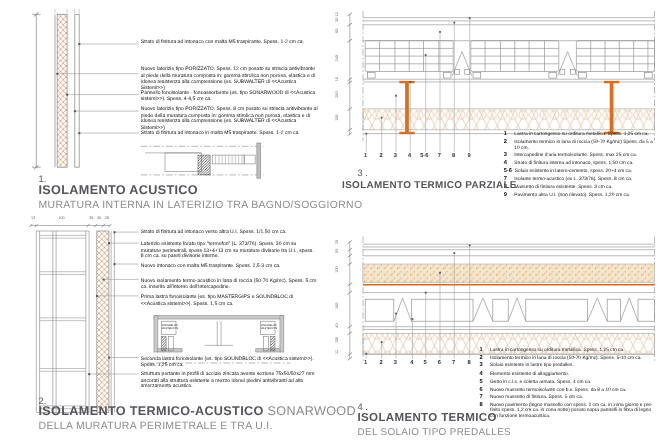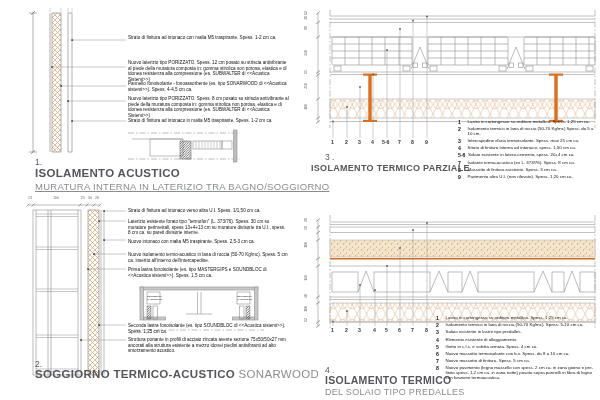--- a/index.html
+++ b/index.html
@@ -7,21 +7,21 @@
         font-family:"Liberation Sans", sans-serif;color:#111;}
   .abs{position:absolute;}
   svg{position:absolute;overflow:visible;}
   .anno{position:absolute;font-size:4.6px;line-height:1.22;color:#101010;width:163px;}
   .anno-w{width:160px;}
   .dnum{position:absolute;font-size:8.5px;color:#55565a;}
   .dtitle{position:absolute;font-weight:bold;color:#55565a;letter-spacing:.3px;white-space:nowrap;}
   .t11{font-size:11.5px;text-align:right;} .t10{font-size:10.5px;} .t9{font-size:9px;}
   .dtitle .light{font-weight:normal;color:#8a8c8e;}
   .dsub{position:absolute;color:#8a8c8e;letter-spacing:.3px;white-space:nowrap;}
-  .s95{font-size:9.5px;text-decoration:underline;} .s8{font-size:8px;} .s9{font-size:9px;}
+  .s95{font-size:9.5px;} .s8{font-size:8px;} .s9{font-size:9px;}
   .legend{position:absolute;}
   .leg-row{display:flex;gap:2.5px;margin-bottom:2px;}
   .leg-num{font-weight:bold;font-size:5.2px;min-width:7px;line-height:1;}
   .leg-txt{font-size:4.4px;line-height:1.1;}
   .callout{position:absolute;font-size:5.2px;font-weight:bold;color:#333;}
   .dimlab{position:absolute;font-size:3.4px;color:#666;width:14px;text-align:center;
           transform:rotate(-90deg);transform-origin:center;}
   .dimlab-h{position:absolute;font-size:3.4px;color:#666;width:12px;text-align:center;}
   .inset-box{position:absolute;font-size:2.3px;line-height:1.15;text-align:center;color:#222;
              display:flex;flex-direction:column;justify-content:center;}
@@ -174,22 +174,23 @@
   <div class="inset-box" style="left:147px;top:292px;width:13px;height:12px">
     <div>SOUNDBLOC</div>
       <div>MASTERGIPS</div>
   </div>
   <div class="inset-box" style="left:237px;top:292px;width:13px;height:12px">
     <div>SOUNDBLOC</div>
       <div>MASTERGIPS</div>
   </div>
   <div class="dnum" style="left:35px;top:359px">2.</div>
   <div class="dtitle t11" style="left:35px;top:368px">
-    <span>SOGGIORNO TERMICO-ACUSTICO</span> <span class="light">SONARWOOD</span>
+    <span>ISOLAMENTO TERMICO-ACUSTICO</span> <span class="light">SONARWOOD</span>
   </div>
+  <div class="dsub s95" style="left:35px;top:382px">DELLA MURATURA PERIMETRALE E TRA U.I.</div>
 
   <svg class="abs" style="left:300px;top:0" width="300" height="200">
     <defs>
       <pattern id="ins3" width="9.5" height="19" patternUnits="userSpaceOnUse">
         <path d="M0,19 L9.5,0 M0,0 L9.5,19" stroke="#dba87a" stroke-width="0.5"></path>
         <circle cx="4.75" cy="9.5" r="4" fill="none" stroke="#dba87a" stroke-width="0.5"></circle>
       </pattern>
     </defs>
     <g stroke="#8f8f8f" stroke-width="0.6" fill="none">
       <line x1="18" y1="13" x2="18" y2="122"></line>

